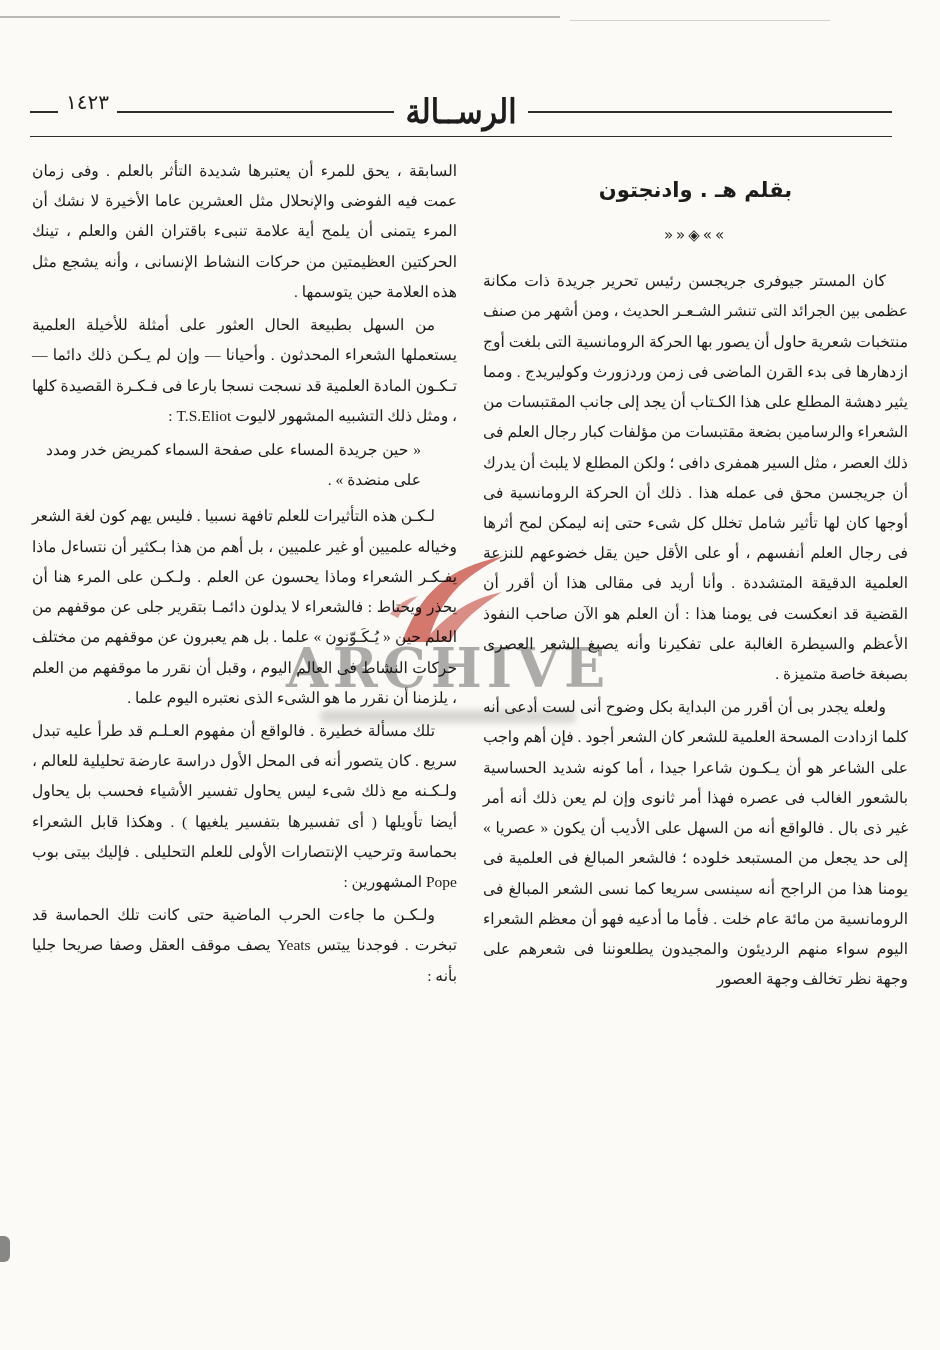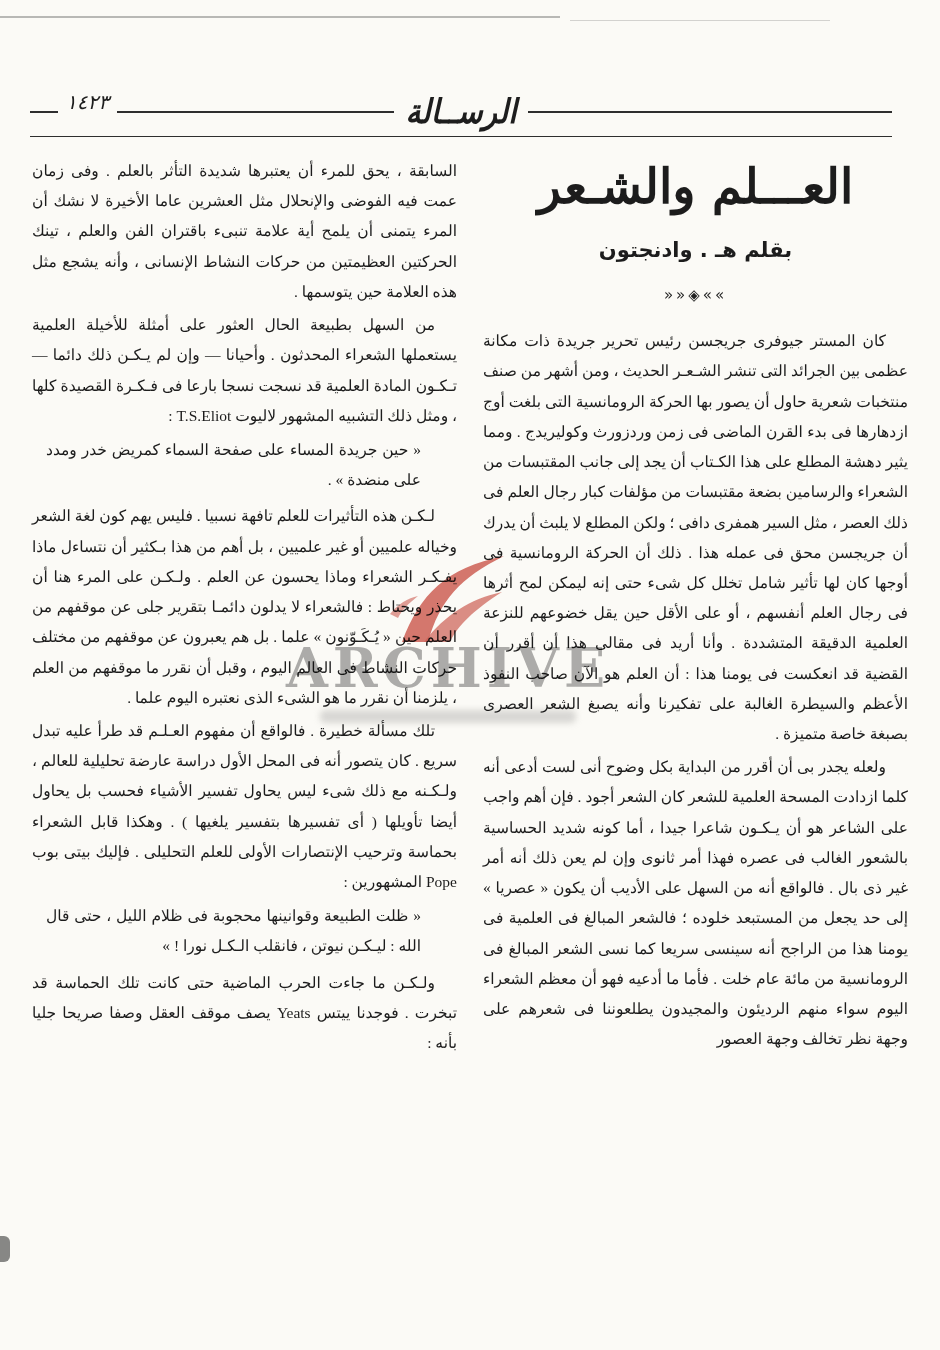--- a/index.html
+++ b/index.html
@@ -25,21 +25,21 @@
     position:absolute; top:20px; right:110px; width:260px; height:1px;
     background:rgba(90,90,90,.25);
   }
   .artifact-corner {
     position:absolute; bottom:88px; left:0; width:10px; height:26px;
     background:rgba(40,40,40,.55); border-radius:0 6px 6px 0;
   }
 
   
   .header {
-    position:absolute; top:94px; left:30px; right:48px;font-style:italic;
+    position:absolute; top:94px; left:30px; right:48px;
   }
   .masthead-row { display:flex; align-items:center; gap:3px; }
   .rule { flex:1; border-top:2px solid #2e2e2e; }
   .masthead {
     font-family:"DejaVu Serif", serif;
     font-size:30px; font-weight:700;
     transform:scaleY(1.12);
     letter-spacing:1px;
     padding:0 8px;
   }
@@ -119,38 +119,36 @@
       <span class="masthead">الرســالة</span>
       <span class="rule"></span>
     </div>
     <div class="header-underline"></div>
   </header>
 
   <div class="content">
 
     <div class="col col-right">
       <div class="title-block">
-        <div class="title-main">العـــلم والشـعر</div>
         <div class="byline">بقلم هـ . وادنجتون</div>
         <div class="ornament">»»◈««</div>
       </div>
       <div>
           <p class="para normal">كان المستر جيوفرى جريجسن رئيس تحرير جريدة ذات مكانة عظمى بين الجرائد التى تنشر الشـعـر الحديث ، ومن أشهر من صنف منتخبات شعرية حاول أن يصور بها الحركة الرومانسية التى بلغت أوج ازدهارها فى بدء القرن الماضى فى زمن وردزورث وكوليريدج . ومما يثير دهشة المطلع على هذا الكـتاب أن يجد إلى جانب المقتبسات من الشعراء والرسامين بضعة مقتبسات من مؤلفات كبار رجال العلم فى ذلك العصر ، مثل السير همفرى دافى ؛ ولكن المطلع لا يلبث أن يدرك أن جريجسن محق فى عمله هذا . ذلك أن الحركة الرومانسية فى أوجها كان لها تأثير شامل تخلل كل شىء حتى إنه ليمكن لمح أثرها فى رجال العلم أنفسهم ، أو على الأقل حين يقل خضوعهم للنزعة العلمية الدقيقة المتشددة . وأنا أريد فى مقالى هذا أن أقرر أن القضية قد انعكست فى يومنا هذا : أن العلم هو الآن صاحب النفوذ الأعظم والسيطرة الغالبة على تفكيرنا وأنه يصبغ الشعر العصرى بصبغة خاصة متميزة .</p>
           <p class="para normal">ولعله يجدر بى أن أقرر من البداية بكل وضوح أنى لست أدعى أنه كلما ازدادت المسحة العلمية للشعر كان الشعر أجود . فإن أهم واجب على الشاعر هو أن يـكـون شاعرا جيدا ، أما كونه شديد الحساسية بالشعور الغالب فى عصره فهذا أمر ثانوى وإن لم يعن ذلك أنه أمر غير ذى بال . فالواقع أنه من السهل على الأديب أن يكون « عصريا » إلى حد يجعل من المستبعد خلوده ؛ فالشعر المبالغ فى العلمية فى يومنا هذا من الراجح أنه سينسى سريعا كما نسى الشعر المبالغ فى الرومانسية من مائة عام خلت . فأما ما أدعيه فهو أن معظم الشعراء اليوم سواء منهم الرديئون والمجيدون يطلعوننا فى شعرهم على وجهة نظر تخالف وجهة العصور</p>
         </div>
     </div>
 
     <div class="col col-left">
       <div>
           <p class="para flush">السابقة ، يحق للمرء أن يعتبرها شديدة التأثر بالعلم . وفى زمان عمت فيه الفوضى والإنحلال مثل العشرين عاما الأخيرة لا نشك أن المرء يتمنى أن يلمح أية علامة تنبىء باقتران الفن والعلم ، تينك الحركتين العظيمتين من حركات النشاط الإنسانى ، وأنه يشجع مثل هذه العلامة حين يتوسمها .</p>
           <p class="para normal">من السهل بطبيعة الحال العثور على أمثلة للأخيلة العلمية يستعملها الشعراء المحدثون . وأحيانا — وإن لم يـكـن ذلك دائما — تـكـون المادة العلمية قد نسجت نسجا بارعا فى فـكـرة القصيدة كلها ، ومثل ذلك التشبيه المشهور لاليوت T.S.Eliot :</p>
           <p class="para quote">« حين جريدة المساء على صفحة السماء كمريض خدر ومدد على منضدة » .</p>
           <p class="para normal">لـكـن هذه التأثيرات للعلم تافهة نسبيا . فليس يهم كون لغة الشعر وخياله علميين أو غير علميين ، بل أهم من هذا بـكثير أن نتساءل ماذا يفـكـر الشعراء وماذا يحسون عن العلم . ولـكـن على المرء هنا أن يحذر ويحتاط : فالشعراء لا يدلون دائمـا بتقرير جلى عن موقفهم من العلم حين « يُـكَـوّنون » علما . بل هم يعبرون عن موقفهم من مختلف حركات النشاط فى العالم اليوم ، وقبل أن نقرر ما موقفهم من العلم ، يلزمنا أن نقرر ما هو الشىء الذى نعتبره اليوم علما .</p>
           <p class="para normal">تلك مسألة خطيرة . فالواقع أن مفهوم العـلـم قد طرأ عليه تبدل سريع . كان يتصور أنه فى المحل الأول دراسة عارضة تحليلية للعالم ، ولـكـنه مع ذلك شىء ليس يحاول تفسير الأشياء فحسب بل يحاول أيضا تأويلها ( أى تفسيرها بتفسير يلغيها ) . وهكذا قابل الشعراء بحماسة وترحيب الإنتصارات الأولى للعلم التحليلى . فإليك بيتى بوب Pope المشهورين :</p>
-          <p class="para quote">« ظلت الطبيعة وقوانينها محجوبة فى ظلام الليل ، حتى قال الله : ليـكـن نيوتن ، فانقلب الـكـل نورا ! »</p>
           <p class="para normal">ولـكـن ما جاءت الحرب الماضية حتى كانت تلك الحماسة قد تبخرت . فوجدنا ييتس Yeats يصف موقف العقل وصفا صريحا جليا بأنه :</p>
         </div>
     </div>
 
   </div>
 
   <div class="watermark">
     <svg class="wm-logo" width="120" height="92" viewBox="0 0 120 92">
       <path d="M14,90 C32,42 58,16 116,4 C72,26 52,48 40,90 Z" fill="#c5392e" opacity="0.85"></path>
       <path d="M36,90 C58,62 82,47 114,40 C86,58 70,73 62,90 Z" fill="#c5392e" opacity="0.7"></path>

